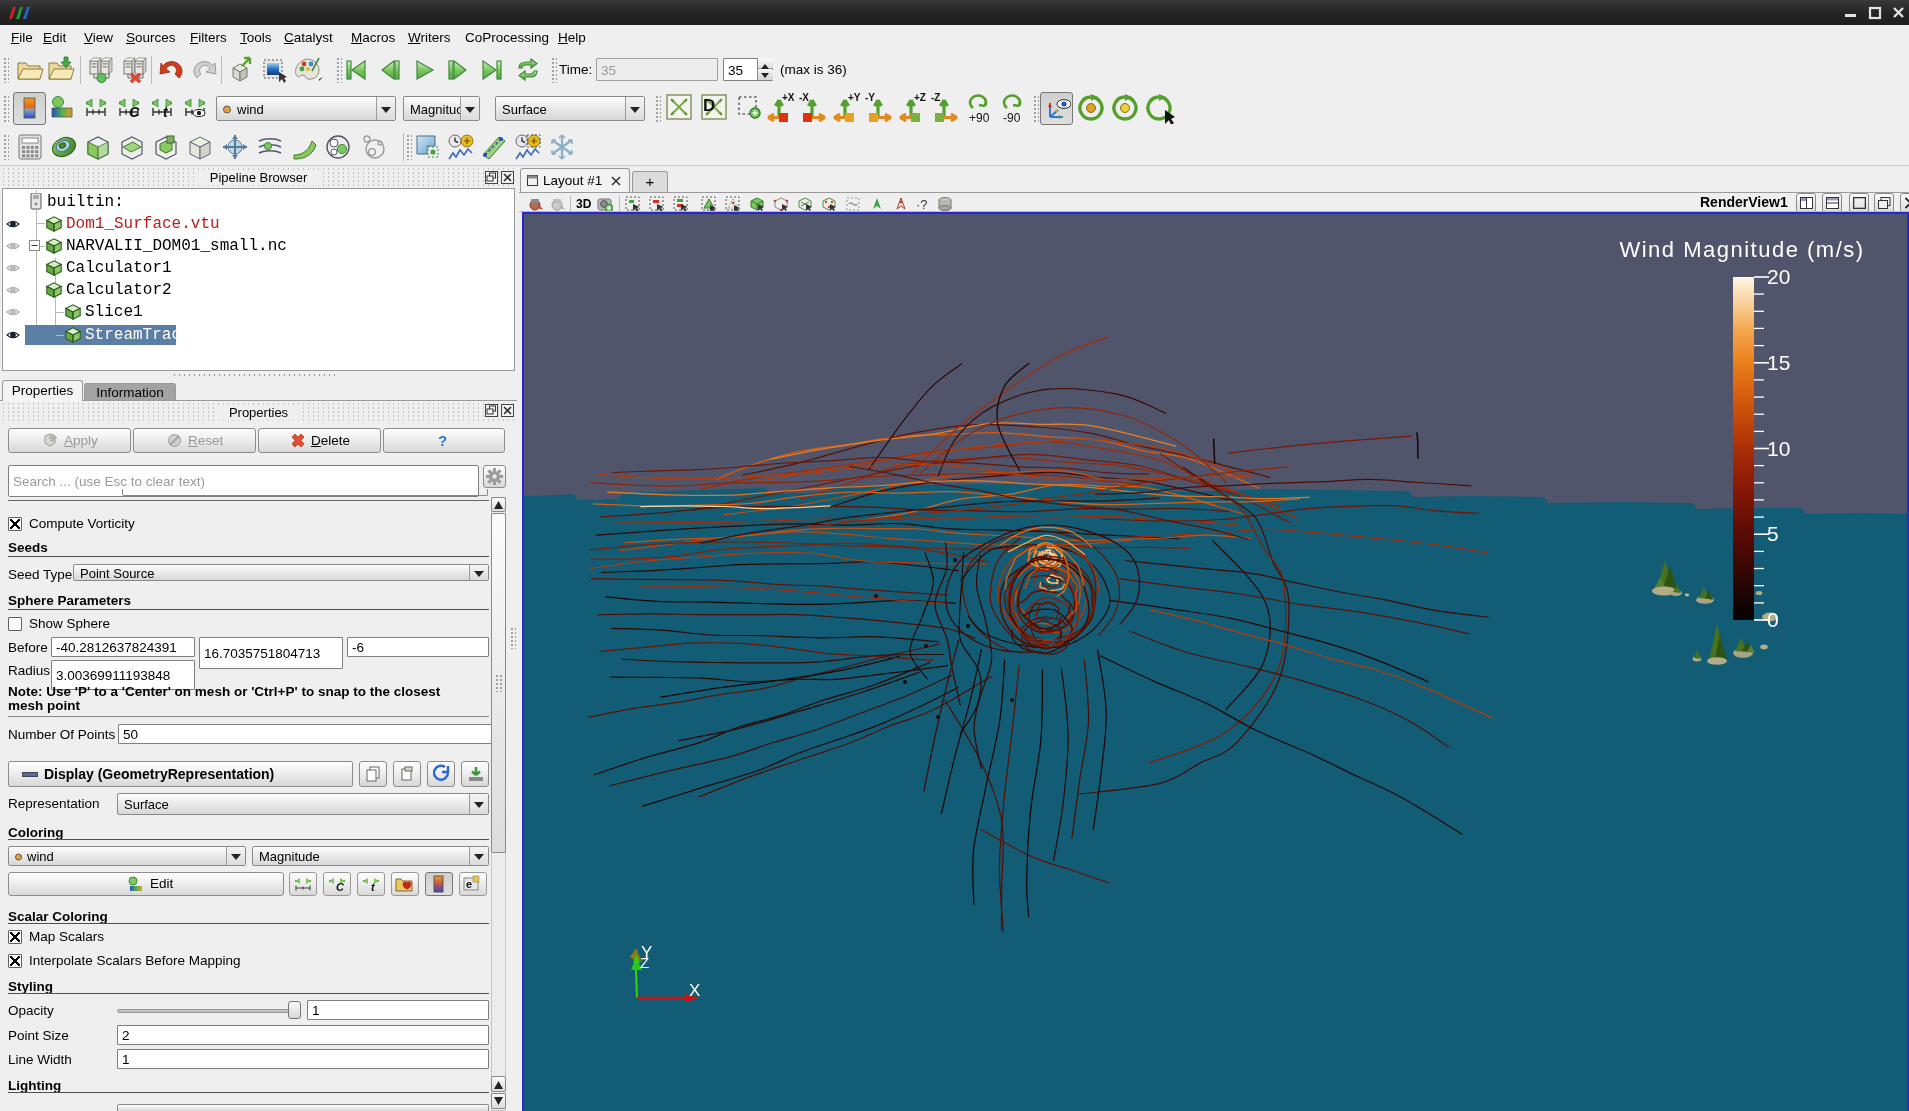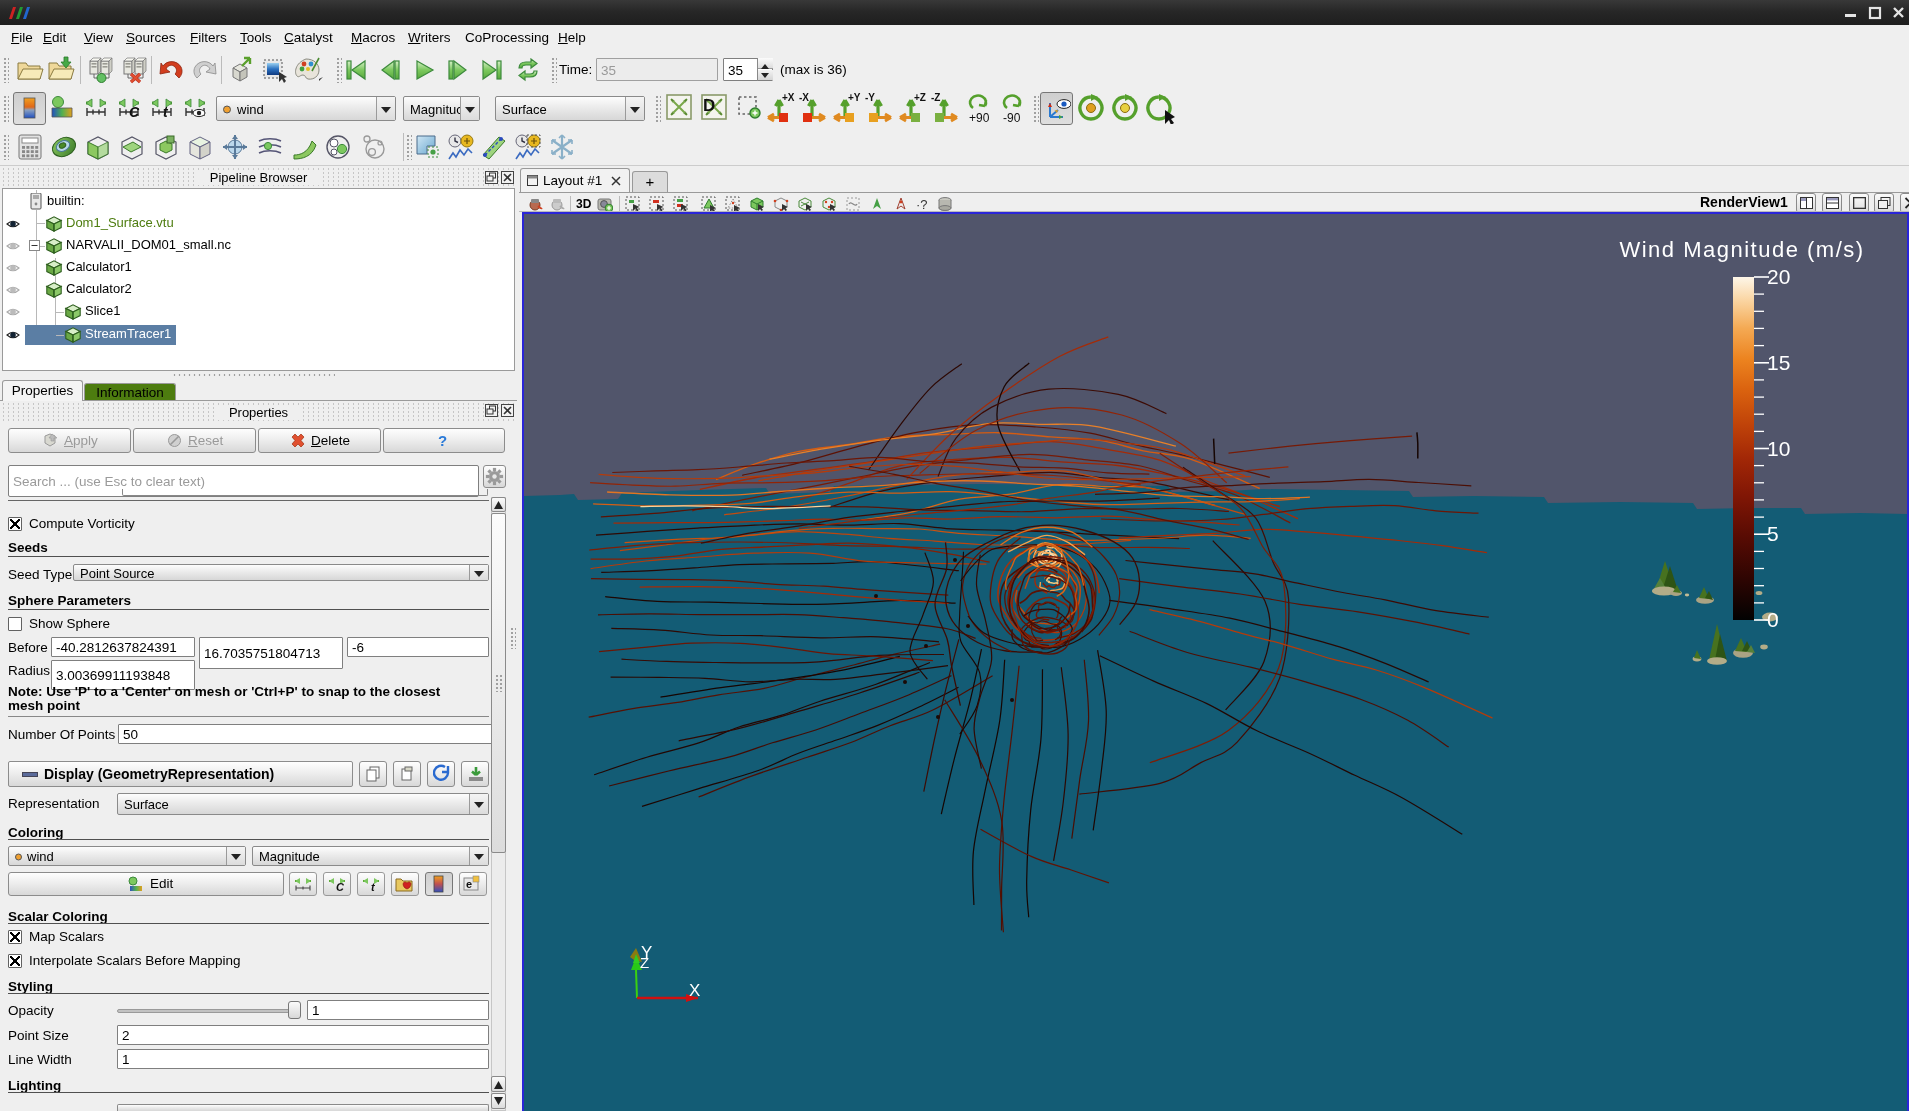--- a/index.html
+++ b/index.html
@@ -31,21 +31,21 @@
    linear-gradient(45deg, transparent 44%, #000 44%, #000 56%, transparent 56%),
    linear-gradient(-45deg, transparent 44%, #000 44%, #000 56%, transparent 56%); }
 .lbl { position:absolute; white-space:nowrap; font-size:13.5px; }
 .hdr { position:absolute; white-space:nowrap; font-size:13.5px; font-weight:bold; }
 .hline { position:absolute; height:1px; background:#505050; }
 #leftpanel { position:absolute; left:0; top:166px; width:517px; height:945px; background:#efefef; }
 .ptitle { position:absolute; height:20px; left:0; width:517px; text-align:center; font-size:13px; color:#000;
   background-image:radial-gradient(#c6c6c6 0.9px, transparent 1.05px); background-size:5px 4px; background-position:1px 3px; background-color:#efefef;}
 .ptitle .pt { background:#efefef; padding:0 12px; display:inline-block; position:relative; top:2px;}
 .dockbtn { position:absolute; width:13px; height:13px; border:1px solid #444; background:#f2f2f2; }
-.titem { position:absolute; white-space:nowrap; font-size:13px; }
+.titem { position:absolute; white-space:nowrap; font-size:16px;font-family:Liberation Mono, monospace; }
 .tab { position:absolute; border:1px solid #999; border-bottom:none; border-radius:3px 3px 0 0; text-align:center; font-size:13.5px; }
 .sbtn { position:absolute; background:linear-gradient(#fbfbfb,#dcdcdc); border:1px solid #8a8a8a; border-radius:2px; }
 #rightarea { position:absolute; left:519px; top:166px; width:1390px; height:945px; background:#efefef; }
 </style></head>
 <body>
 <div id="titlebar">
 <svg class="abs" style="left:7px;top:6px;" width="26" height="14" viewBox="0 0 26 14">
       <path d="M2 13 L6 1 L9 1 L5 13 Z" fill="#cc2222"></path>
       <path d="M9 13 L13 1 L16 1 L12 13 Z" fill="#229933"></path>
       <path d="M16 13 L20 1 L23 1 L19 13 Z" fill="#2266cc"></path>
@@ -531,21 +531,21 @@
       <circle cx="7" cy="7" r="2.8" fill="#123"></circle>
     </svg>
 <svg class="abs" style="left:45px;top:49px;" width="18" height="18" viewBox="0 0 18 18">
       <g transform="translate(0,0) scale(0.9)">
         <path d="M2 6 L10 2 L18 6 L10 10 Z" fill="#d8eec8" stroke="#2e5e1e" stroke-width="1.2"></path>
         <path d="M2 6 L2 14 L10 18 L10 10 Z" fill="#6aa845" stroke="#2e5e1e" stroke-width="1.2"></path>
         <path d="M18 6 L18 14 L10 18 L10 10 Z" fill="#8cc868" stroke="#2e5e1e" stroke-width="1.2"></path>
         <path d="M10 10 L10 18" stroke="#2e5e1e" stroke-width="1.2"></path>
       </g>
     </svg>
-<span class="titem" style="left:66px;top:49px;color:#4d7c0f">Dom1_Surface.vtu</span>
+<span class="titem" style="left:66px;top:49px;color:#b91c1c">Dom1_Surface.vtu</span>
 <svg class="abs" style="left:6px;top:73px;" width="14" height="14" viewBox="0 0 14 14">
       <path d="M1 7 Q7 1.5 13 7 Q7 12.5 1 7 Z" fill="#f2f2f2" stroke="#aaa" stroke-width="1.1"></path>
       <circle cx="7" cy="7" r="2.8" fill="#bbb"></circle>
     </svg>
 <svg class="abs" style="left:45px;top:71px;" width="18" height="18" viewBox="0 0 18 18">
       <g transform="translate(0,0) scale(0.9)">
         <path d="M2 6 L10 2 L18 6 L10 10 Z" fill="#d8eec8" stroke="#2e5e1e" stroke-width="1.2"></path>
         <path d="M2 6 L2 14 L10 18 L10 10 Z" fill="#6aa845" stroke="#2e5e1e" stroke-width="1.2"></path>
         <path d="M18 6 L18 14 L10 18 L10 10 Z" fill="#8cc868" stroke="#2e5e1e" stroke-width="1.2"></path>
         <path d="M10 10 L10 18" stroke="#2e5e1e" stroke-width="1.2"></path>
@@ -607,21 +607,21 @@
 <svg class="abs" style="left:29px;top:74px;" width="11" height="11" viewBox="0 0 11 11">
       <rect x="0.5" y="0.5" width="10" height="10" fill="#fff" stroke="#888"></rect>
       <path d="M2.5 5.5 L8.5 5.5" stroke="#333"></path>
     </svg>
 <div class="abs" style="left:37px;top:57px;width:8px;height:1px;background:#b8b8b8"></div>
 <div class="abs" style="left:40px;top:80px;width:5px;height:1px;background:#b8b8b8"></div>
 <div class="abs" style="left:56px;top:146px;width:8px;height:1px;background:#b8b8b8"></div>
 <div class="abs" style="left:56px;top:169px;width:8px;height:1px;background:#b8b8b8"></div>
 <div class="grip" style="left:172px;top:207px;width:163px;height:4px;background-size:5px 4px"></div>
 <div class="tab" style="left:2px;top:214px;width:81px;height:21px;background:#f4f4f4;z-index:2"><span style="position:relative;top:2px">Properties</span></div>
-<div class="tab" style="left:84px;top:217px;width:92px;height:18px;background:#4d7c0f"><span style="position:relative;top:1px">Information</span></div>
+<div class="tab" style="left:84px;top:217px;width:92px;height:18px;background:#a3a3a3"><span style="position:relative;top:1px">Information</span></div>
 <div class="abs" style="left:0px;top:234px;width:517px;height:1px;background:#9a9a9a"></div>
 <div class="ptitle" style="top:237px"><span class="pt">Properties</span></div>
 <div class="dockbtn" style="left:485px;top:238px"></div>
 <svg class="abs" style="left:486px;top:239px;" width="11" height="11" viewBox="0 0 11 11">
       <rect x="3.5" y="1" width="6" height="5" fill="none" stroke="#333"></rect>
       <rect x="1" y="4" width="6" height="5" fill="#f2f2f2" stroke="#333"></rect>
     </svg>
 <div class="dockbtn" style="left:501px;top:238px"></div>
 <svg class="abs" style="left:503px;top:240px;" width="9" height="9" viewBox="0 0 9 9">
       <path d="M1 1 L8 8 M8 1 L1 8" stroke="#333" stroke-width="1.6"></path>

